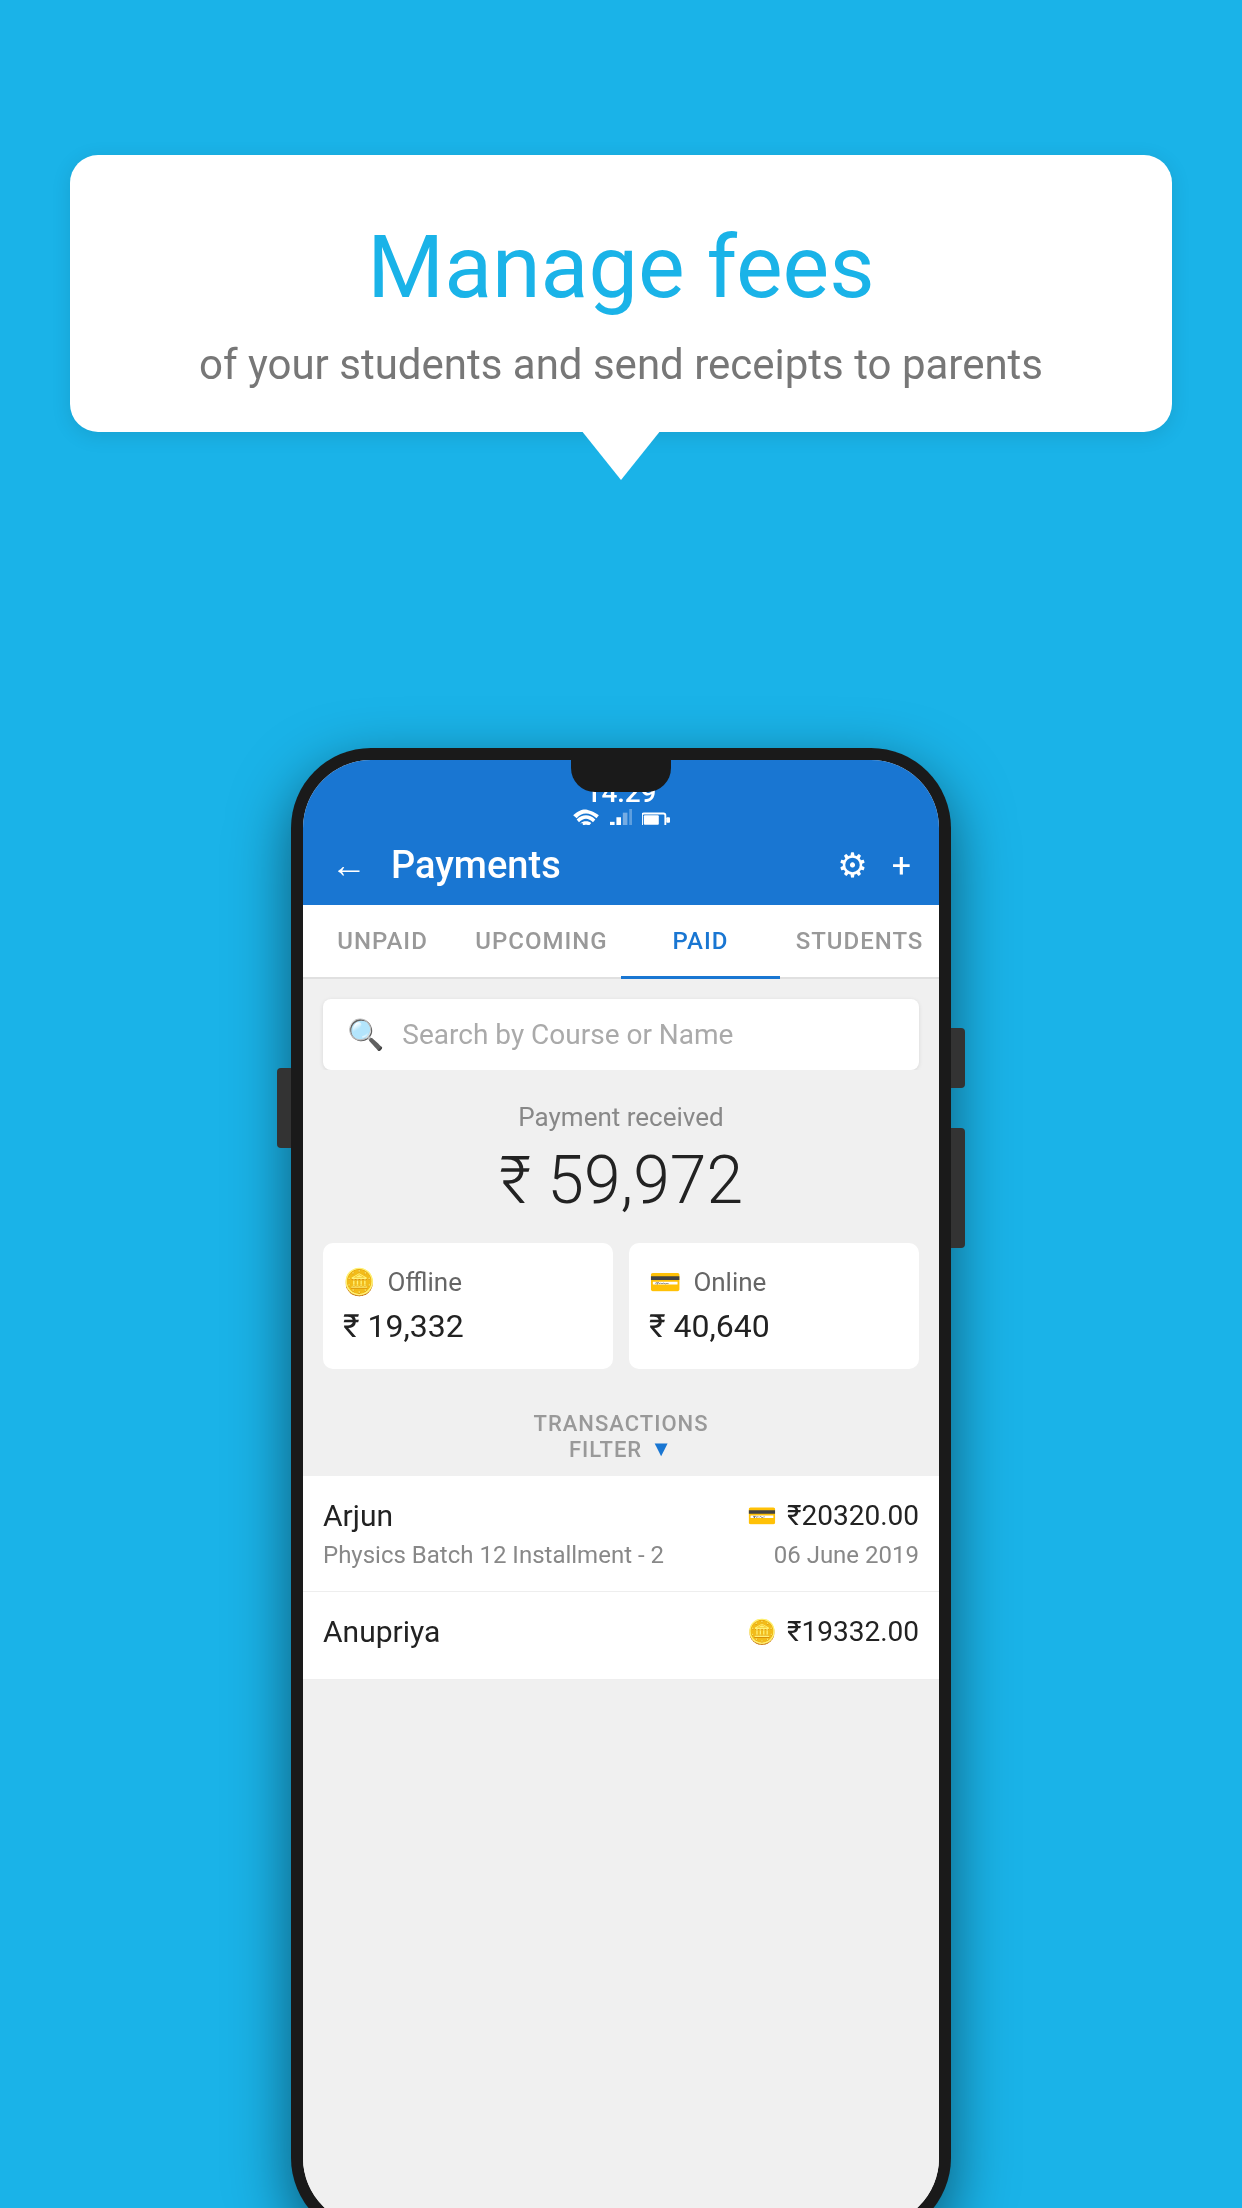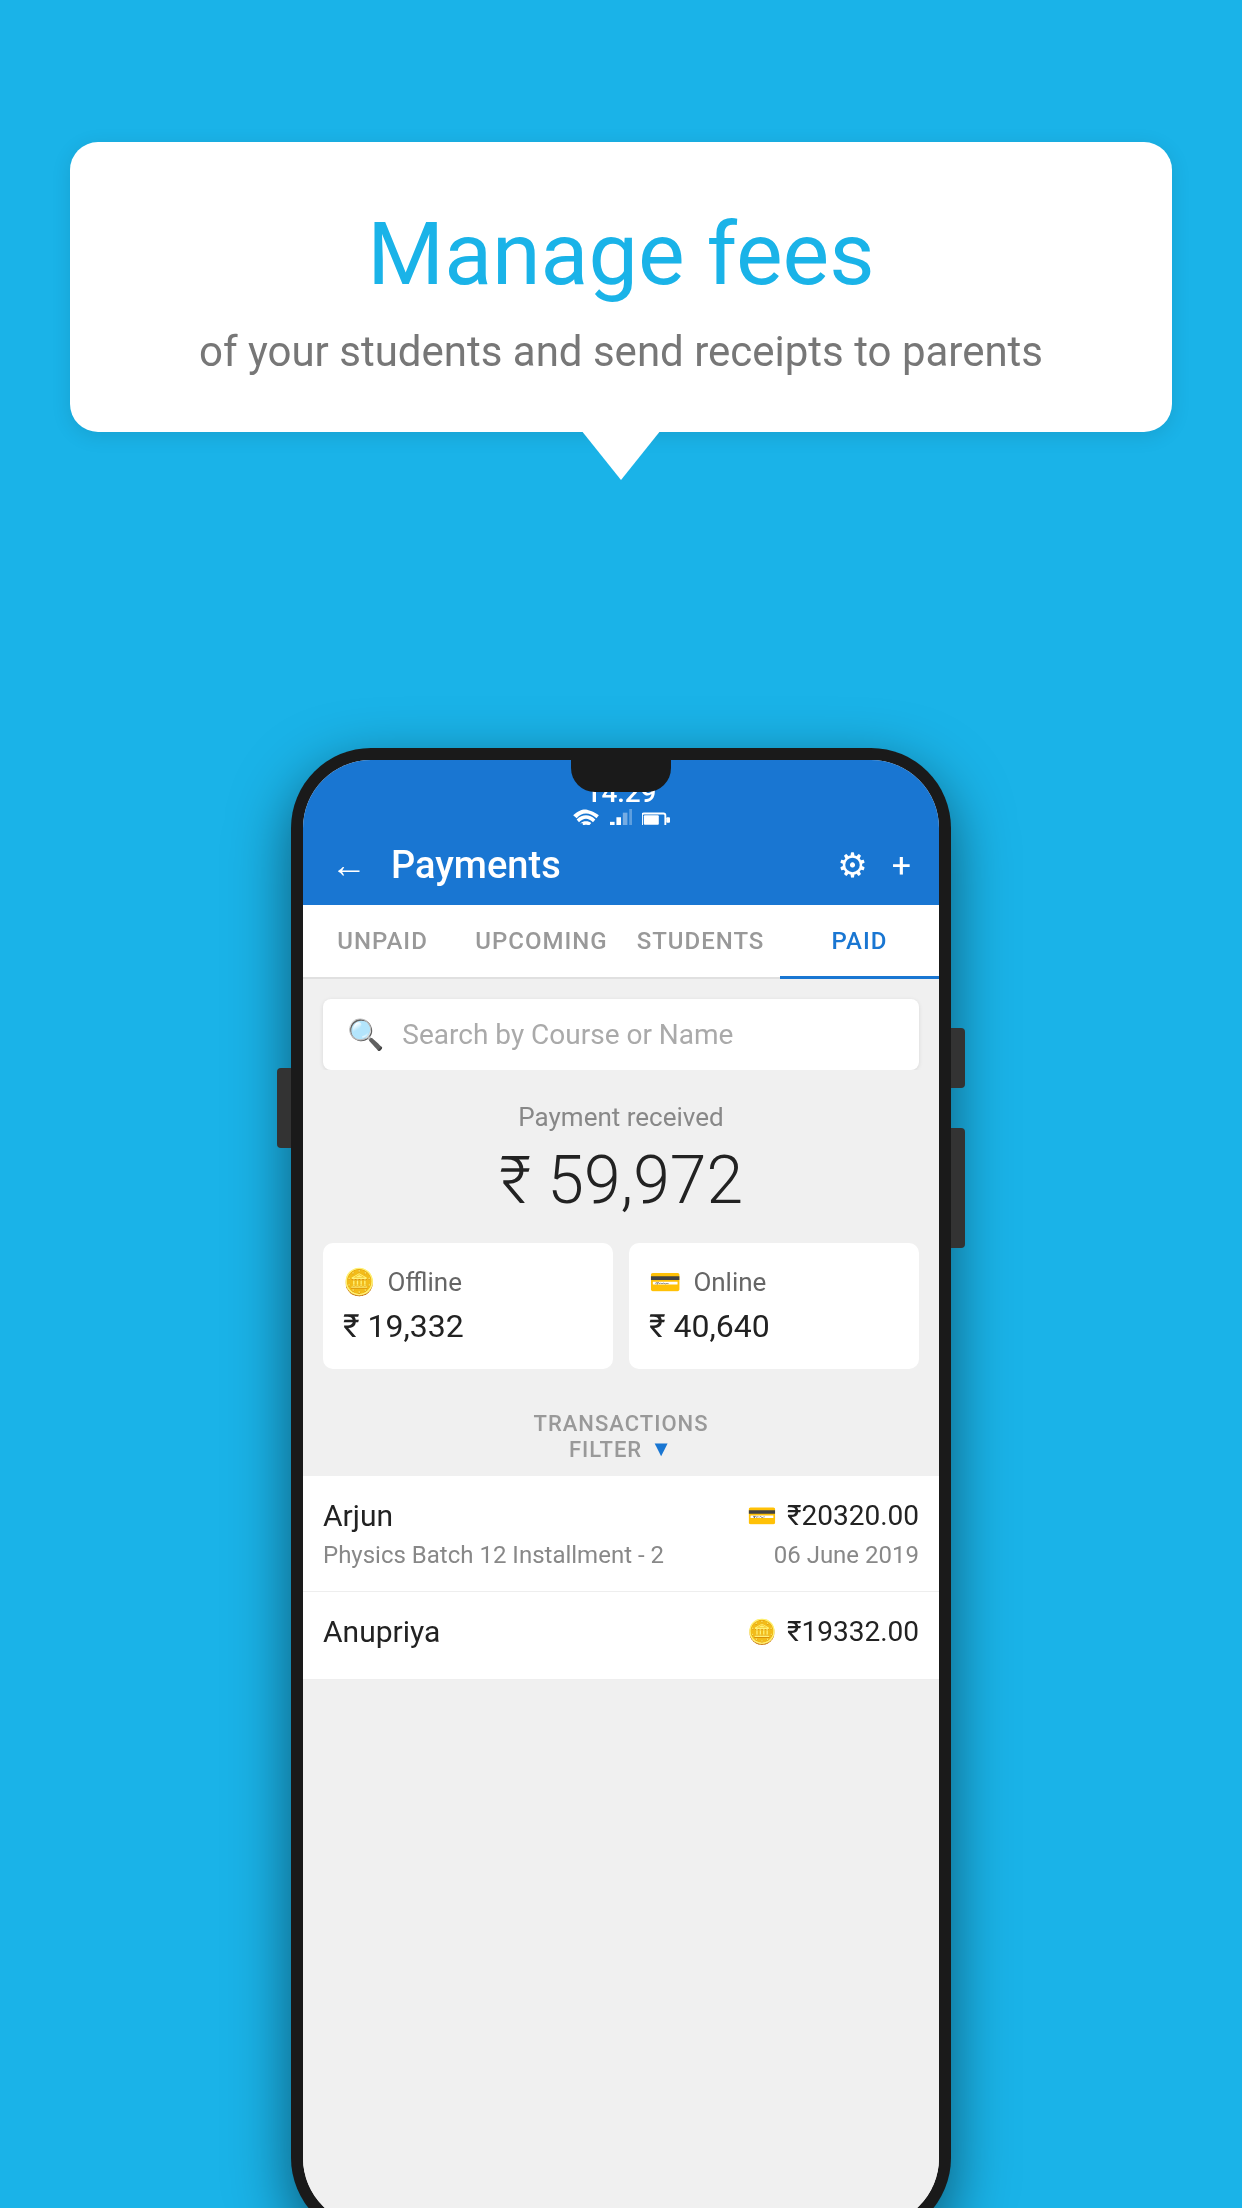--- a/index.html
+++ b/index.html
@@ -9,26 +9,26 @@
       height: 2208px;
       background-color: #1ab3e8;
       font-family: 'Roboto', Arial, sans-serif;
       overflow: hidden;
       position: relative;
     }
 
     
     .speech-bubble {
       position: absolute;
-      top: 142px;
+      top: 155px;
       left: 70px;
       right: 70px;
       background: white;
       border-radius: 28px;
-      padding: 60px 50px 56px;
+      padding: 60px 50px 43px;
       text-align: center;
       box-shadow: 0 4px 20px rgba(0,0,0,0.1);
     }
 
     .speech-bubble::after {
       content: '';
       position: absolute;
       bottom: -48px;
       left: 50%;
       transform: translateX(-50%);
@@ -434,25 +434,25 @@
       </div>
     </div>
 
     <div class="tabs-container">
       <div class="tab">
         <span>UNPAID</span>
       </div>
       <div class="tab">
         <span>UPCOMING</span>
       </div>
+      <div class="tab active">
+        <span>PAID</span>
+      </div>
       <div class="tab">
         <span>STUDENTS</span>
-      </div>
-      <div class="tab active">
-        <span>PAID</span>
       </div>
     </div>
 
     <div class="content">
 
       <div class="search-bar">
         <span class="search-icon-el">🔍</span>
         <span class="search-placeholder">Search by Course or Name</span>
       </div>
 

